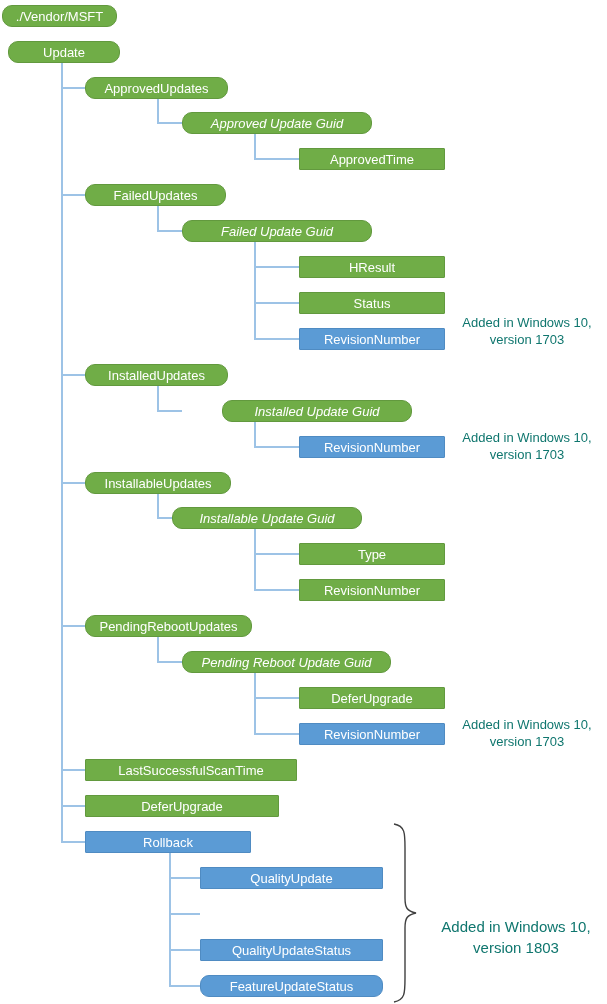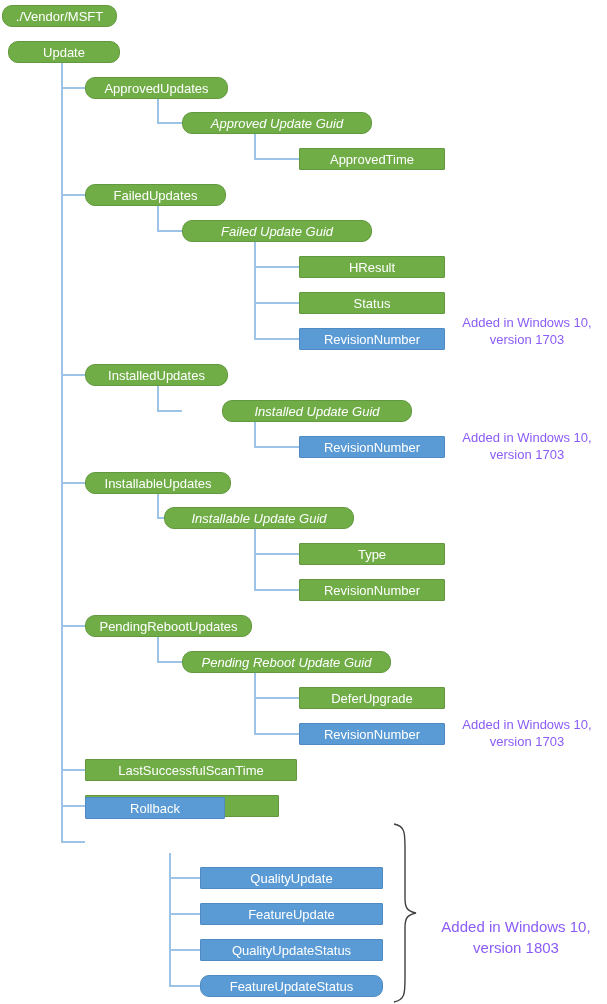--- a/index.html
+++ b/index.html
@@ -30,21 +30,21 @@
   .italic  { font-style:italic; }
   .conn {
     position:absolute;
     background:#9DC3E6;
   }
   .conn.h { height:2px; }
   .conn.v { width:2px; }
   .annotation {
     position:absolute;
     text-align:center;
-    color:#8b5cf6;
+    color:#0f766e;
     font-size:13px;
     line-height:1.3;
   }
   .annotation.big { font-size:15px; line-height:1.4; }
   .brace { position:absolute; }
 </style>
 </head>
 <body>
 
 <div class="canvas">
@@ -105,34 +105,33 @@
   <div class="node green rounded italic" style="left:182px;top:220px;width:190px;">Failed Update Guid</div>
   <div class="node green rect" style="left:299px;top:256px;width:146px;">HResult</div>
   <div class="node green rect" style="left:299px;top:292px;width:146px;">Status</div>
   <div class="node blue rect" style="left:299px;top:328px;width:146px;">RevisionNumber</div>
 
   <div class="node green rounded" style="left:85px;top:364px;width:143px;">InstalledUpdates</div>
   <div class="node green rounded italic" style="left:182px;top:400px;width:190px;margin-left:40px;">Installed Update Guid</div>
   <div class="node blue rect" style="left:299px;top:436px;width:146px;">RevisionNumber</div>
 
   <div class="node green rounded" style="left:85px;top:472px;width:146px;">InstallableUpdates</div>
-  <div class="node green rounded italic" style="left:164px;top:507px;width:190px;">Installable Update Guid</div>
+  <div class="node green rounded italic" style="left:172px;top:507px;width:190px;">Installable Update Guid</div>
   <div class="node green rect" style="left:299px;top:543px;width:146px;">Type</div>
   <div class="node green rect" style="left:299px;top:579px;width:146px;">RevisionNumber</div>
 
   <div class="node green rounded" style="left:85px;top:615px;width:167px;">PendingRebootUpdates</div>
   <div class="node green rounded italic" style="left:182px;top:651px;width:209px;">Pending Reboot Update Guid</div>
   <div class="node green rect" style="left:299px;top:687px;width:146px;">DeferUpgrade</div>
   <div class="node blue rect" style="left:299px;top:723px;width:146px;">RevisionNumber</div>
 
   <div class="node green rect" style="left:85px;top:759px;width:212px;">LastSuccessfulScanTime</div>
   <div class="node green rect" style="left:85px;top:795px;width:194px;">DeferUpgrade</div>
-  <div class="node blue rect" style="left:85px;top:797px;width:140px;">Rollback</div>
+  <div class="node blue rect" style="left:85px;top:831px;width:166px;">Rollback</div>
   <div class="node blue rect" style="left:200px;top:867px;width:183px;">QualityUpdate</div>
-  <div class="node blue rect" style="left:200px;top:903px;width:183px;">FeatureUpdate</div>
   <div class="node blue rect" style="left:200px;top:939px;width:183px;">QualityUpdateStatus</div>
   <div class="node blue rect" style="left:200px;top:975px;width:183px;border-radius:9px;">FeatureUpdateStatus</div>
 
   <div class="annotation" style="left:452px;top:315px;width:150px;">Added in Windows 10, version 1703</div>
   <div class="annotation" style="left:452px;top:430px;width:150px;">Added in Windows 10, version 1703</div>
   <div class="annotation" style="left:452px;top:717px;width:150px;">Added in Windows 10, version 1703</div>
   <div class="annotation big" style="left:435px;top:916px;width:162px;">Added in Windows 10, version 1803</div>
 
   <svg class="brace" style="left:391px;top:822px;" width="28" height="182" viewBox="0 0 28 182">
     <path d="M3,2 C14,4 14,11 14,26 L14,76 C14,86 16,89 25,91 C16,93 14,96 14,106 L14,156 C14,171 14,178 3,180" fill="none" stroke="#404040" stroke-width="1.4"></path>

